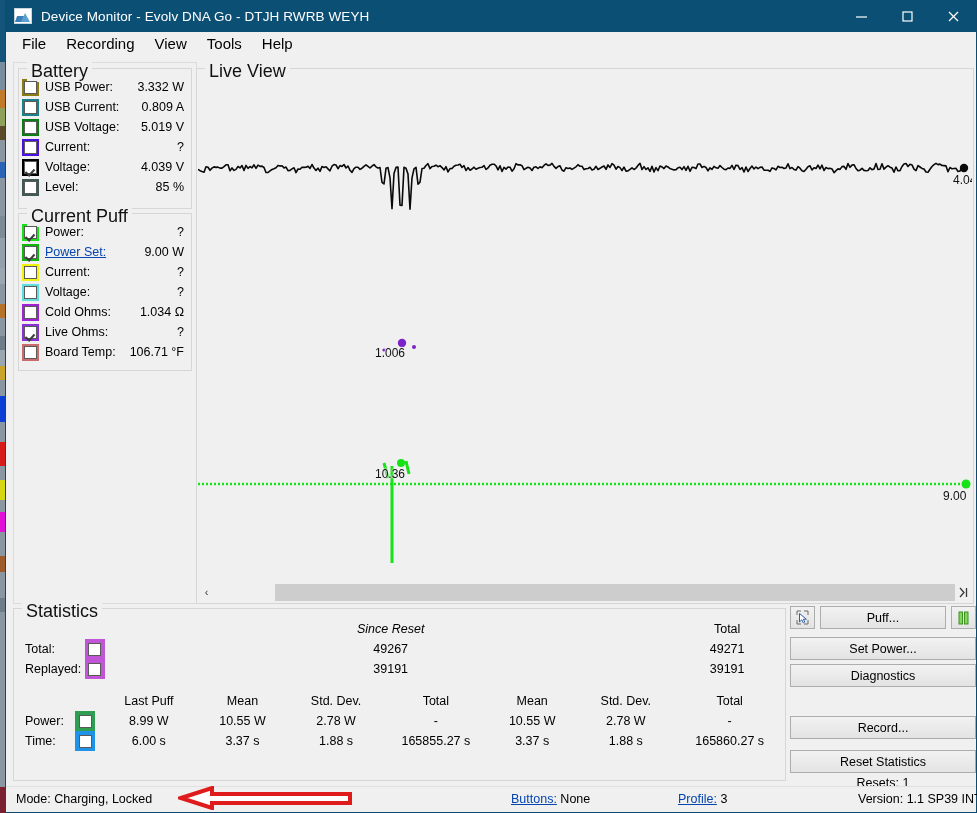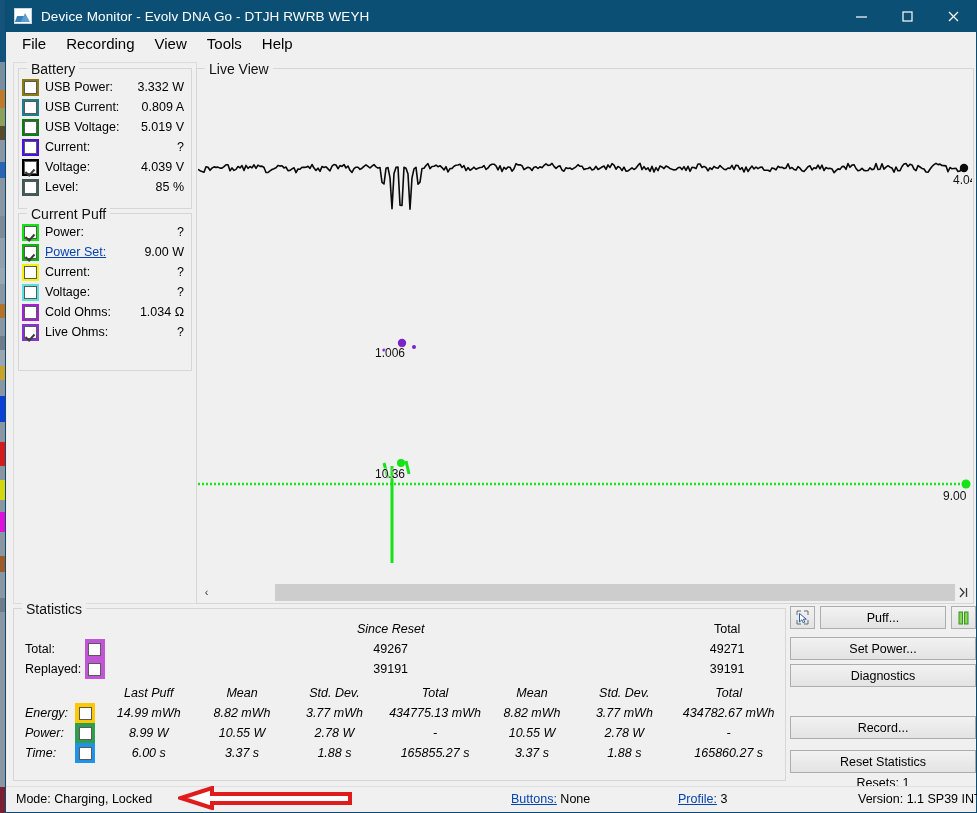--- a/index.html
+++ b/index.html
@@ -70,21 +70,21 @@
 
   
   .groupbox {
     position: absolute;
     border: 1px solid #d6d6d6;
     background: #f0f0f0;
   }
   .grouptitle {
     position: absolute; top: -8px; left: 8px;
     background: #f0f0f0; padding: 0 4px;
-    font-size: 14px; color: #111;
+    font-size: 18px; color: #111;
   }
 
   
   #battery-box { left: 12px; top: 68px; width: 174px; height: 141px; }
   #puff-box    { left: 12px; top: 213px; width: 174px; height: 158px; }
   #left-panel-bg {
     position:absolute; left: 7px; top: 62px; width: 184px; height: 542px;
     background:#f0f0f0; border:1px solid #dcdcdc;
   }
 
@@ -330,20 +330,27 @@
           </div>
         <div class="rlabel">Cold Ohms:</div>
         <div class="rvalue">1.034 Ω</div>
       </div>
       <div class="row">
         <div class="cbwrap" style="background: rgb(139, 47, 214);">
             <div class="cb checked"></div>
           </div>
         <div class="rlabel">Live Ohms:</div>
         <div class="rvalue">?</div>
+      </div>
+      <div class="row">
+        <div class="cbwrap" style="background: rgb(204, 107, 107);">
+            <div class="cb"></div>
+          </div>
+        <div class="rlabel">Board Temp:</div>
+        <div class="rvalue">106.71 °F</div>
       </div>
     </div>
   </div>
 
   <div class="groupbox" id="liveview-box">
     <div class="grouptitle">Live View</div>
 
     <div id="chart-area">
       <svg id="chart-svg" width="776" height="498" viewBox="0 0 776 498">
 
@@ -432,47 +439,32 @@
           <td class="num"></td>
               <td class="num"></td>
           <td class="num">39191</td>
           <td class="num"></td>
               <td class="num"></td>
           <td class="num">39191</td>
         </tr>
       </tbody>
         </table>
 
-      <table class="stats" style="margin-top:4px;font-style:italic;">
+      <table class="stats" style="margin-top:12px;">
         <tbody>
             <tr>
           <td class="lbl"></td>
               <td class="swatchcell"></td>
           <td class="hdr" style="width:110px;">Last Puff</td>
           <td class="hdr" style="width:100px;">Mean</td>
           <td class="hdr" style="width:110px;">Std. Dev.</td>
           <td class="hdr" style="width:110px;">Total</td>
           <td class="hdr" style="width:100px;">Mean</td>
           <td class="hdr" style="width:110px;">Std. Dev.</td>
           <td class="hdr" style="width:120px;">Total</td>
-        </tr>
-        <tr>
-          <td class="lbl">Energy:</td>
-          <td class="swatchcell">
-                <div class="swatch" style="background: rgb(255, 200, 0);">
-                  <div class="cb"></div>
-                </div>
-              </td>
-          <td class="num">14.99 mWh</td>
-          <td class="num">8.82 mWh</td>
-          <td class="num">3.77 mWh</td>
-          <td class="num">434775.13 mWh</td>
-          <td class="num">8.82 mWh</td>
-          <td class="num">3.77 mWh</td>
-          <td class="num">434782.67 mWh</td>
         </tr>
         <tr>
           <td class="lbl">Power:</td>
           <td class="swatchcell">
                 <div class="swatch" style="background: rgb(47, 158, 82);">
                   <div class="cb"></div>
                 </div>
               </td>
           <td class="num">8.99 W</td>
           <td class="num">10.55 W</td>

